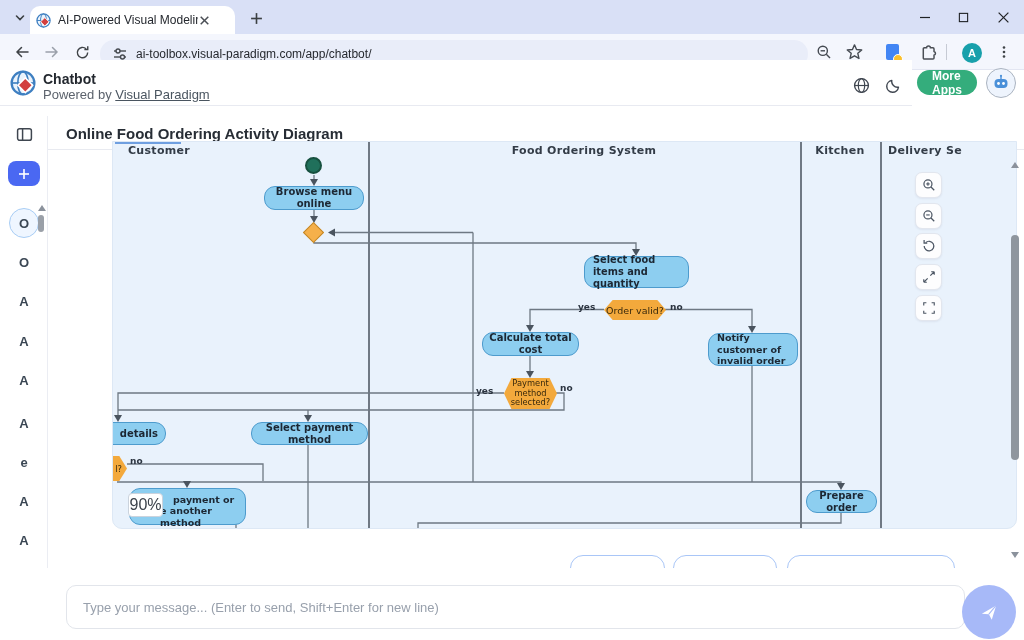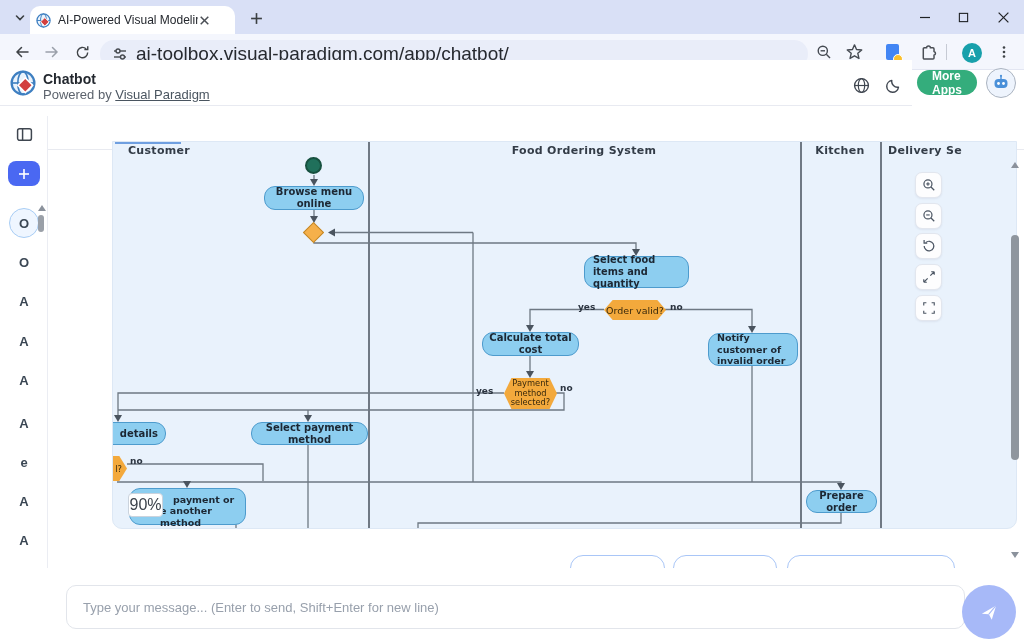--- a/index.html
+++ b/index.html
@@ -5,21 +5,21 @@
   html,body{margin:0;padding:0;background:#fff;font-family:"Liberation Sans",sans-serif;}
   #stage{position:relative;width:1024px;height:640px;overflow:hidden;background:#fff;}
   .abs{position:absolute;}
   .flexc{display:flex;align-items:center;justify-content:center;}
   
   #tabstrip{left:0;top:0;width:1024px;height:34px;background:#d9e0f6;}
   #tab{left:30px;top:6px;width:205px;height:28px;background:#fff;border-radius:10px 10px 0 0;display:flex;align-items:center;padding:0 6px;box-sizing:border-box;}
   #tab-title{font-size:12px;color:#24282e;white-space:nowrap;overflow:hidden;width:140px;margin-left:7px;}
   #toolbar{left:0;top:34px;width:1024px;height:36px;background:#f4f6fd;border-bottom:1px solid #e3e6f2;box-sizing:border-box;}
   #urlpill{left:100px;top:40px;width:708px;height:28px;background:#e9edf9;border-radius:14px;display:flex;align-items:center;}
-  #url-text{font-size:19px;color:#26292f;margin-left:8px;}
+  #url-text{font-size:12px;color:#26292f;margin-left:8px;}
   .navbtn{width:24px;height:24px;border-radius:50%;}
   .winbtn{width:30px;height:26px;}
   
   #appheader{left:0;top:60px;width:912px;height:46px;background:#fff;border-bottom:1px solid #e8eaf1;box-sizing:border-box;}
   #app-title{font-size:14px;font-weight:bold;color:#23282f;}
   #powered{font-size:13px;color:#5b626c;}
   #powered a{color:#4a5560;}
   #more-apps{background:#34ad7c;color:#fff;font-size:12px;font-weight:bold;border-radius:16px;height:25px;padding:0 15px;display:flex;align-items:center;}
   
   #rail{left:0;top:116px;width:48px;height:524px;background:#fff;border-right:1px solid #ebedf3;box-sizing:border-box;}
@@ -207,20 +207,21 @@
   <div class="abs railitem" style="left:0;top:416px;">A</div>
   <div class="abs railitem" style="left:0;top:455px;">e</div>
   <div class="abs railitem" style="left:0;top:494px;">A</div>
   <div class="abs railitem" style="left:0;top:533px;">A</div>
   <div class="abs railitem" style="left:0;top:571px;">e</div>
   <div class="abs railitem" style="left:0;top:610px;">A</div>
   <div class="abs tri-up" style="left:38px;top:205px;"></div>
   <div class="abs sthumb" style="left:38px;top:215px;width:6px;height:17px;background:#9aa0a8;"></div>
   <div class="abs tri-down" style="left:38px;top:628px;"></div>
 
+  <div class="abs" id="page-title">Online Food Ordering Activity Diagram</div>
   <div class="abs" id="title-divider"></div>
 
   <div class="abs" id="dcard">
     <div class="abs" style="left:2px;top:0;width:66px;height:2px;background:#6f9fe0;"></div>
 
     <svg class="abs" style="left:0;top:0;" width="843" height="388" viewBox="0 0 843 388">
       <g stroke="#47505c" stroke-width="1.5">
         <line x1="256" y1="0" x2="256" y2="388"></line>
           <line x1="688" y1="0" x2="688" y2="388"></line>
           <line x1="768" y1="0" x2="768" y2="388"></line>

